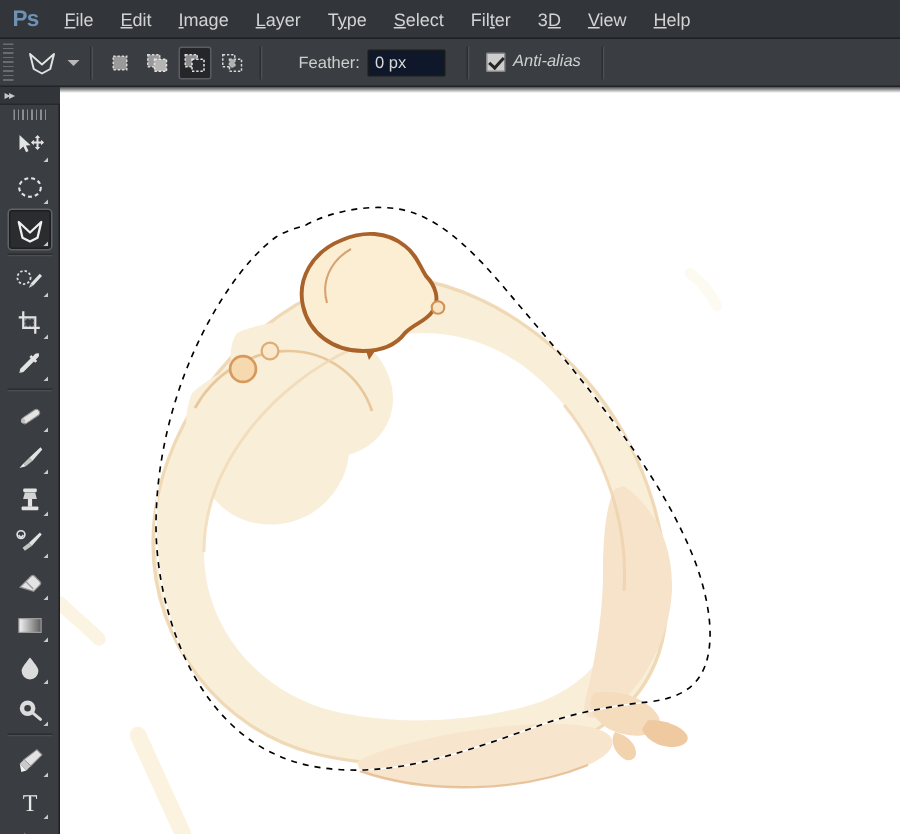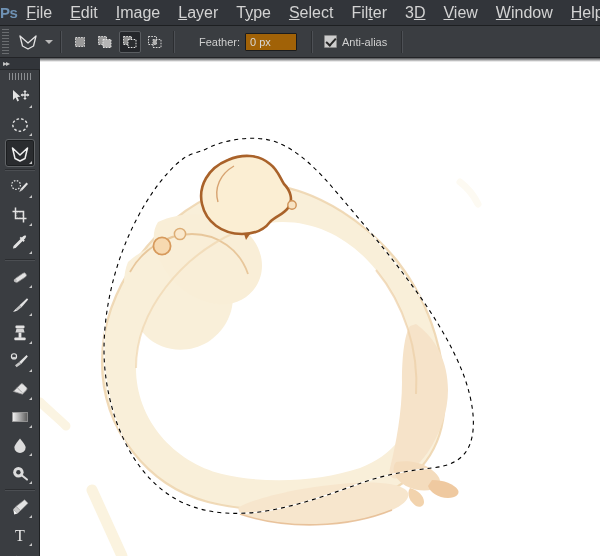--- a/index.html
+++ b/index.html
@@ -19,21 +19,21 @@
     border-bottom:1px solid #1d1f21;
     box-sizing:border-box;
   }
   .ps-logo{
     width:34px;height:26px;display:flex;align-items:center;justify-content:center;
     font-size:15px;font-weight:bold;color:#6f92b4;letter-spacing:-0.5px;
     font-family:"Liberation Sans", sans-serif;
   }
   .menu-item{
     padding:0 9px;height:26px;line-height:26px;
-    font-size:16px;color:#d3d3d3;cursor:default;white-space:nowrap;
+    font-size:12px;color:#d3d3d3;cursor:default;white-space:nowrap;
   }
   .menu-item .u{text-decoration:underline;}
 
   
   .optionsbar{
     position:absolute;left:0;top:26px;width:600px;height:32px;
     background:#3a3d41;
     border-bottom:1px solid #222326;
     display:flex;align-items:center;
     box-sizing:border-box;
@@ -54,25 +54,25 @@
   .vsep{width:1px;height:22px;background:#2c2e31;border-right:1px solid #4d5055;margin:0 7px;flex:none;}
   .mode-group{display:flex;align-items:center;gap:3px;flex:none;}
   .mode-btn{
     width:22px;height:22px;border:1px solid transparent;border-radius:2px;
     display:flex;align-items:center;justify-content:center;
     background:transparent;cursor:pointer;box-sizing:border-box;
   }
   .mode-btn.active{background:#24262a;border:1px solid #5a5d61;}
   .opt-label{font-size:11px;color:#cfcfcf;margin-right:5px;white-space:nowrap;}
   .opt-input{
-    width:52px;height:18px;background:#a16207;border:1px solid #1b1c1d;
+    width:52px;height:18px;background:#0f172a;border:1px solid #1b1c1d;
     color:#d8d8d8;font-size:11px;font-family:"Liberation Sans",sans-serif;
     padding:0 4px;box-sizing:border-box;border-radius:1px;outline:none;
   }
-  .checkrow{display:flex;align-items:center;gap:5px;flex:none;}
+  .checkrow{display:flex;gap:5px;flex:none;font-style:italic;}
   .chk{
     width:13px;height:13px;background:#cdcdcd;border:1px solid #8a8a8a;border-radius:1px;
     position:relative;box-sizing:border-box;cursor:pointer;
   }
   .chk:after{
     content:"";position:absolute;left:3px;top:0px;width:4px;height:8px;
     border:solid #262626;border-width:0 2px 2px 0;transform:rotate(42deg);
   }
   .chk-label{font-size:11px;color:#d0d0d0;}
   .refine-btn{
@@ -141,21 +141,20 @@
     <div class="ps-logo">Ps</div>
     <div class="menu-item"><span class="u">F</span><span>ile</span></div>
     <div class="menu-item"><span class="u">E</span>dit</div>
     <div class="menu-item"><span class="u">I</span>mage</div>
     <div class="menu-item"><span class="u">L</span>ayer</div>
     <div class="menu-item">T<span class="u">y</span>pe</div>
     <div class="menu-item"><span class="u">S</span>elect</div>
     <div class="menu-item">Fil<span class="u">t</span>er</div>
     <div class="menu-item">3<span class="u">D</span></div>
     <div class="menu-item"><span class="u">V</span>iew</div>
-    <div class="menu-item"><span class="u">W</span>indow</div>
     <div class="menu-item"><span class="u">H</span>elp</div>
   </div>
 
   <div class="optionsbar">
     <div class="opt-grip"></div>
 
     <div class="tool-swatch">
       <svg width="22" height="18" viewBox="0 0 22 18">
         <path d="M3 3 L11 10 L19 3 L16.5 13 L11 16 L5.5 13 Z" fill="none" stroke="#e2e2e2" stroke-width="1.3" stroke-linejoin="round"></path>
       </svg>

